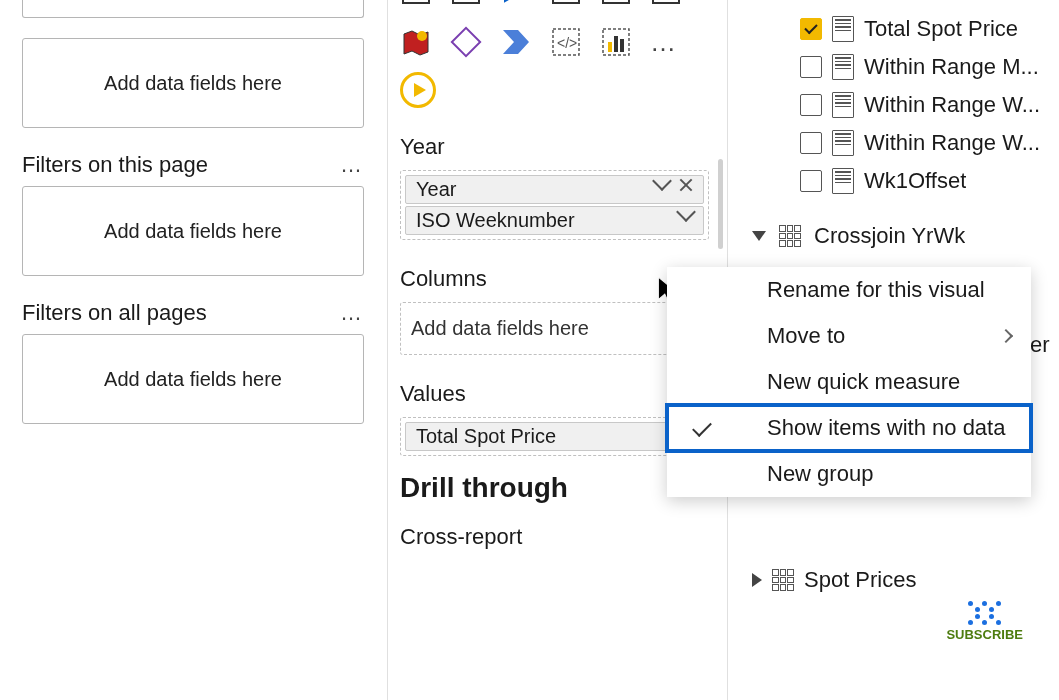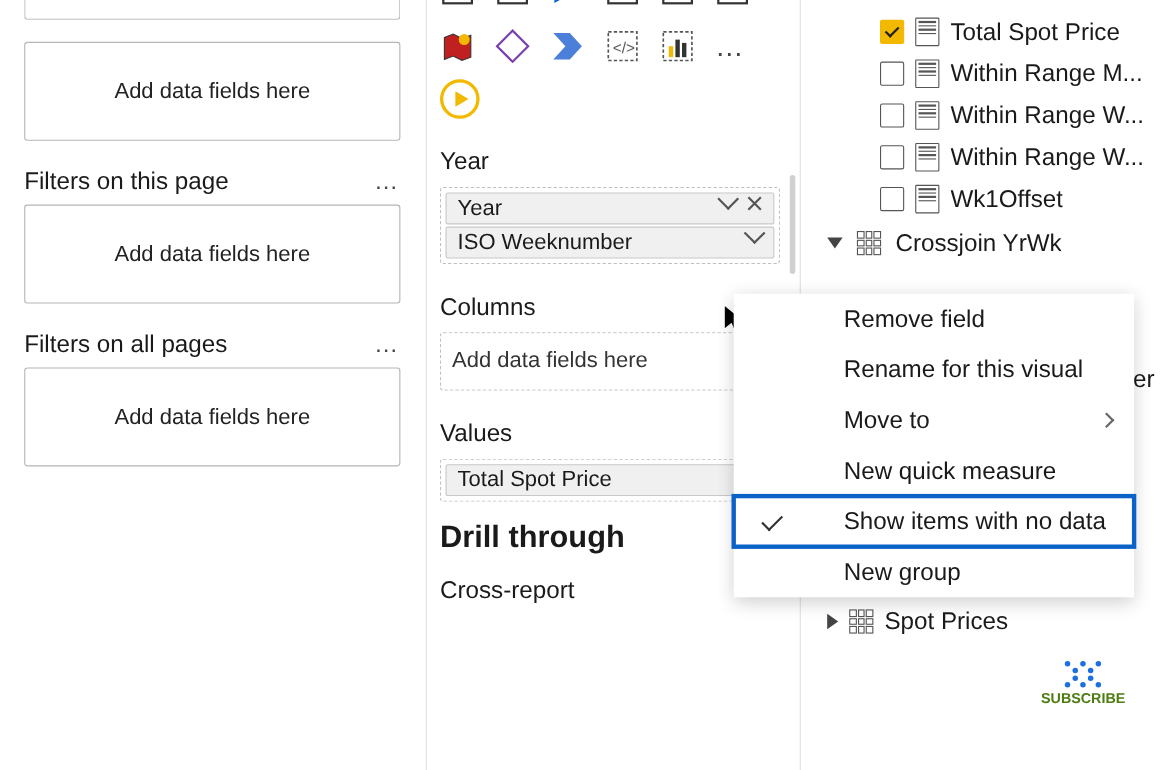--- a/index.html
+++ b/index.html
@@ -357,21 +357,21 @@
       <div class="chk"></div>
       <div class="calc-icon">
           <div class="calc-line"></div>
           <div class="calc-line"></div>
           <div class="calc-line"></div>
           <div class="calc-line"></div>
         </div>
       <span class="fld-label">Wk1Offset</span>
     </div>
   </div>
-  <div class="table-row" style="padding-left:12px;margin-top:4px;gap:13px;">
+  <div class="table-row" style="padding-left:12px;margin-top:19px;gap:13px;">
     <div class="caret down"></div>
     <div class="tbl-icon">
         <div class="tbl-cell"></div>
         <div class="tbl-cell"></div>
         <div class="tbl-cell"></div>
         <div class="tbl-cell"></div>
         <div class="tbl-cell"></div>
         <div class="tbl-cell"></div>
         <div class="tbl-cell"></div>
         <div class="tbl-cell"></div>
@@ -393,23 +393,20 @@
         <div class="tbl-cell"></div>
         <div class="tbl-cell"></div>
       </div>
     <span class="fld-label">Spot Prices</span>
   </div>
 </div>
 
 <div style="position:absolute;left:1030px;top:332px;font-size:22px;">er</div>
 
 <div class="ctx">
-  <div class="ctx-item">
-      <span>Remove field</span>
-    </div>
   <div class="ctx-item">
       <span>Rename for this visual</span>
     </div>
   <div class="ctx-item">
       <span>Move to</span>
       <span class="li-chevron-r"></span>
     </div>
   <div class="ctx-item">
       <span>New quick measure</span>
     </div>

